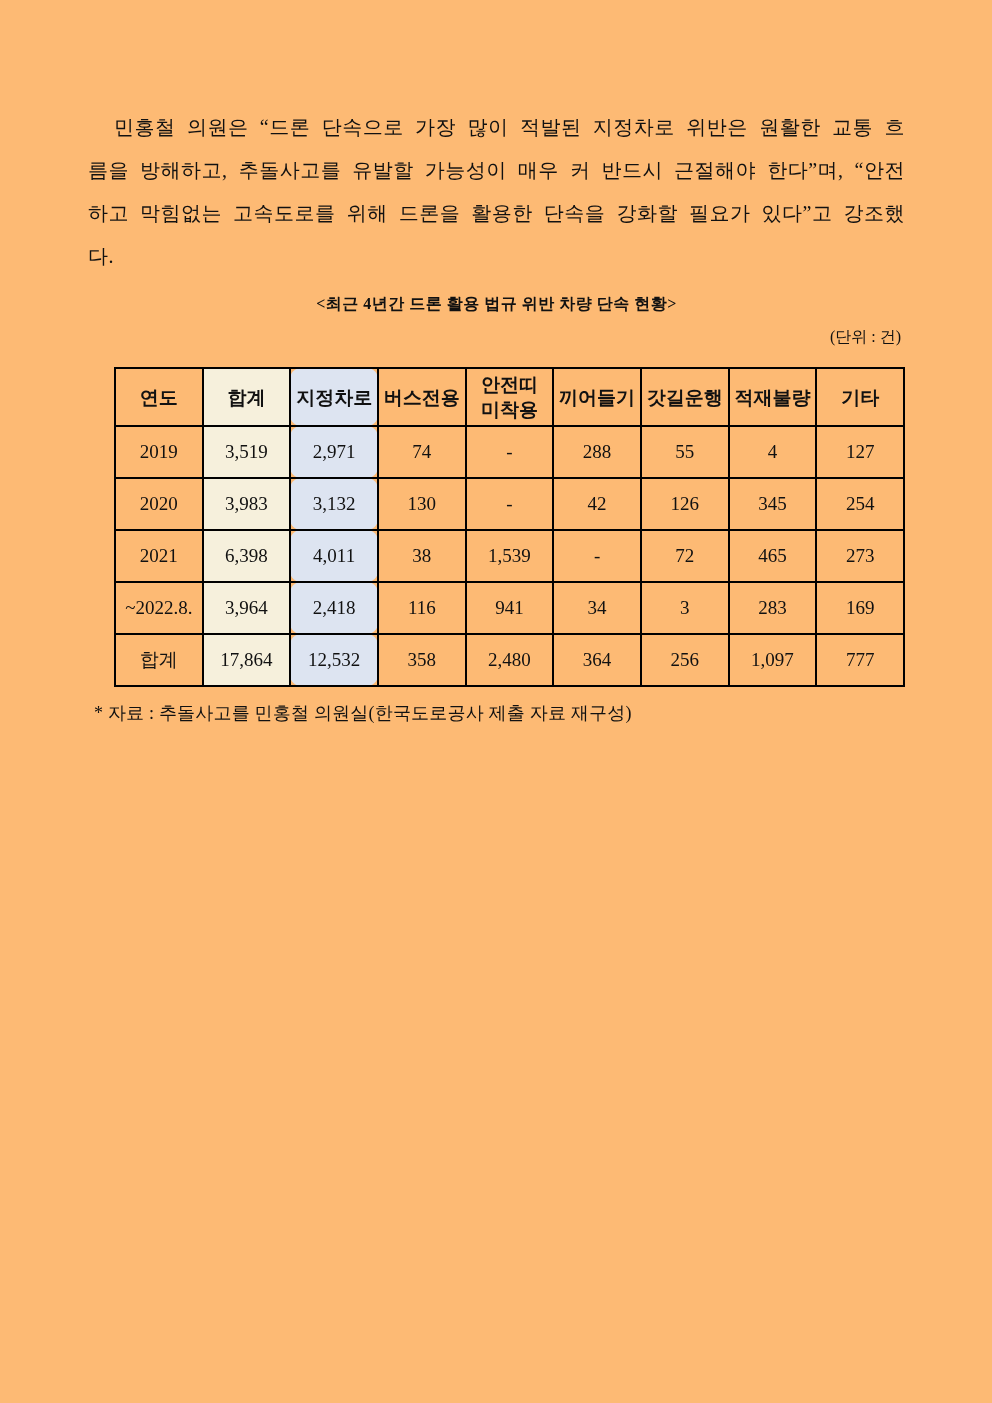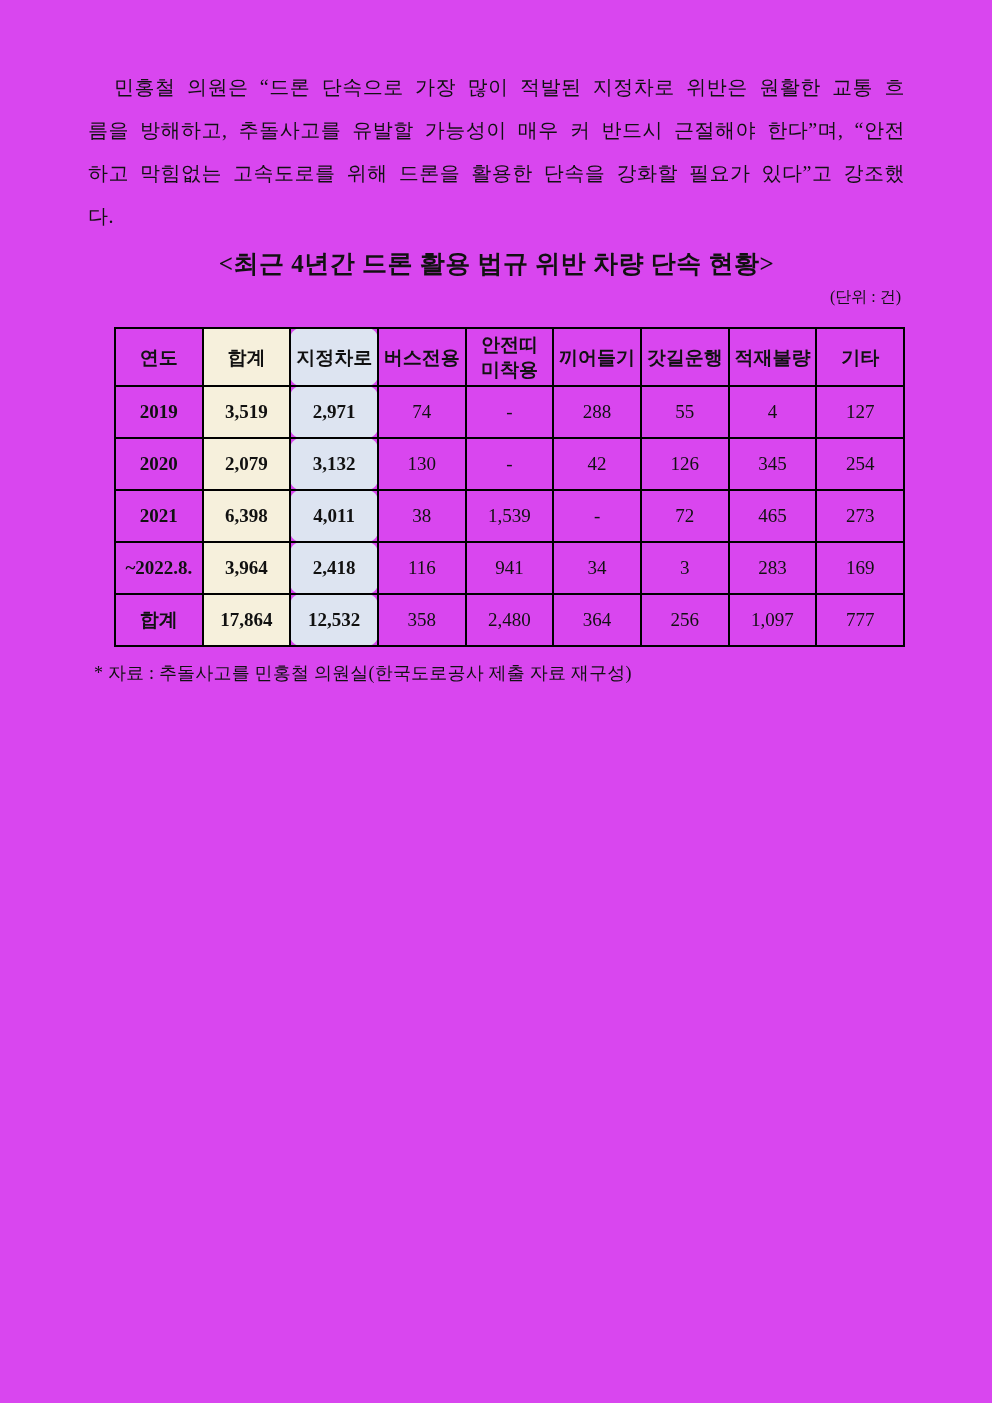--- a/index.html
+++ b/index.html
@@ -4,47 +4,47 @@
 <style>
   html, body {
     margin: 0;
     padding: 0;
     background: #ffffff;
   }
   .page {
     position: relative;
     width: 992px;
     height: 1403px;
-    background: #d946ef;
+    background: #fdba74;
     overflow: hidden;
     font-family: "Liberation Serif", "DejaVu Serif", serif;
     color: #111111;
     box-sizing: border-box;
-    padding: 66px 87px 0 88px;
+    padding: 106px 87px 0 88px;
   }
   .body-text {
     margin: 0;
     width: 817px;
     font-size: 20px;
     line-height: 43px;
     text-align: justify;
     text-indent: 26px;
     word-spacing: 5px;
     letter-spacing: 0.5px;
     word-break: break-all;
   }
   .attachment-label {
     margin: 64px 0 0 12px;
     font-size: 19px;
     font-weight: bold;
     line-height: 26px;
   }
   .table-title {
     margin: 12px 0 0 0;
-    font-size: 25px;
+    font-size: 16px;
     font-weight: bold;
     text-align: center;
     line-height: 28px;
     letter-spacing: 0.5px;
   }
   .unit-label {
     margin: 9px 4px 8px 0;
     font-size: 16px;
     text-align: right;
     line-height: 20px;
@@ -67,21 +67,21 @@
   table.stats th {
     height: 56px;
     font-weight: bold;
     white-space: pre-line;
     line-height: 25px;
   }
   table.stats td {
     height: 50px;
     font-weight: normal;
   }
-  table.stats .bold { font-weight: bold; }
+  table.stats .bold { font-weight: normal; }
   table.stats .c-sum  { background: var(--sum-bg, #f6f0dc); }
   table.stats .c-lane { background: var(--lane-bg, #dde4f1); border-radius: 11px; }
   .footnote {
     margin: 14px 0 0 6px;
     font-size: 18px;
     line-height: 24px;
     letter-spacing: 0.2px;
   }
 </style>
 </head>
@@ -118,21 +118,21 @@
           <td class="c-lane bold">2,971</td>
           <td>74</td>
           <td>-</td>
           <td>288</td>
           <td>55</td>
           <td>4</td>
           <td>127</td>
         </tr>
         <tr>
           <td class="bold">2020</td>
-          <td class="c-sum bold">2,079</td>
+          <td class="c-sum bold">3,983</td>
           <td class="c-lane bold">3,132</td>
           <td>130</td>
           <td>-</td>
           <td>42</td>
           <td>126</td>
           <td>345</td>
           <td>254</td>
         </tr>
         <tr>
           <td class="bold">2021</td>

